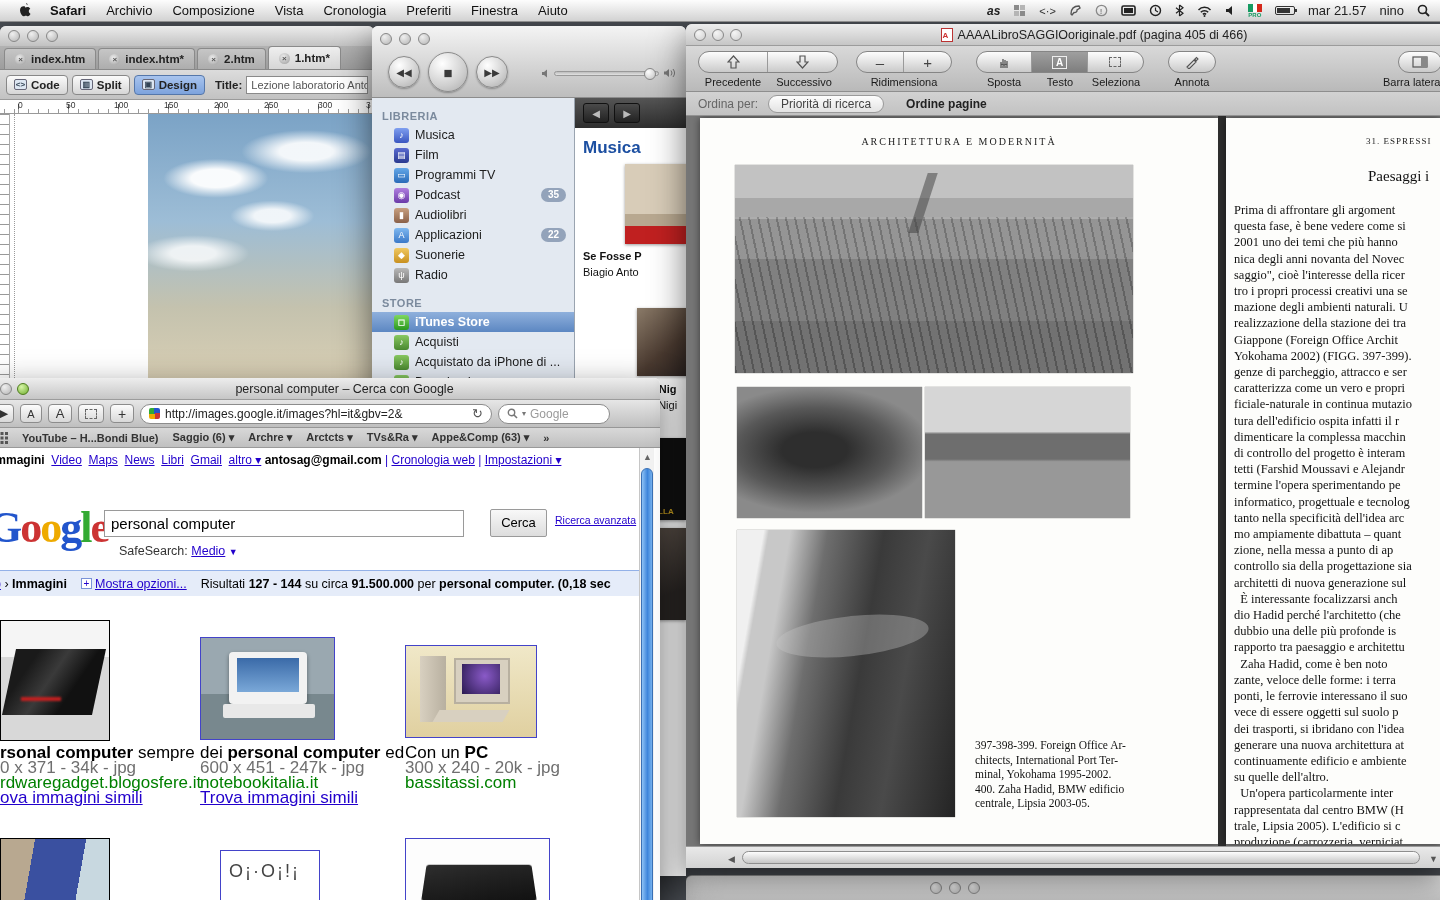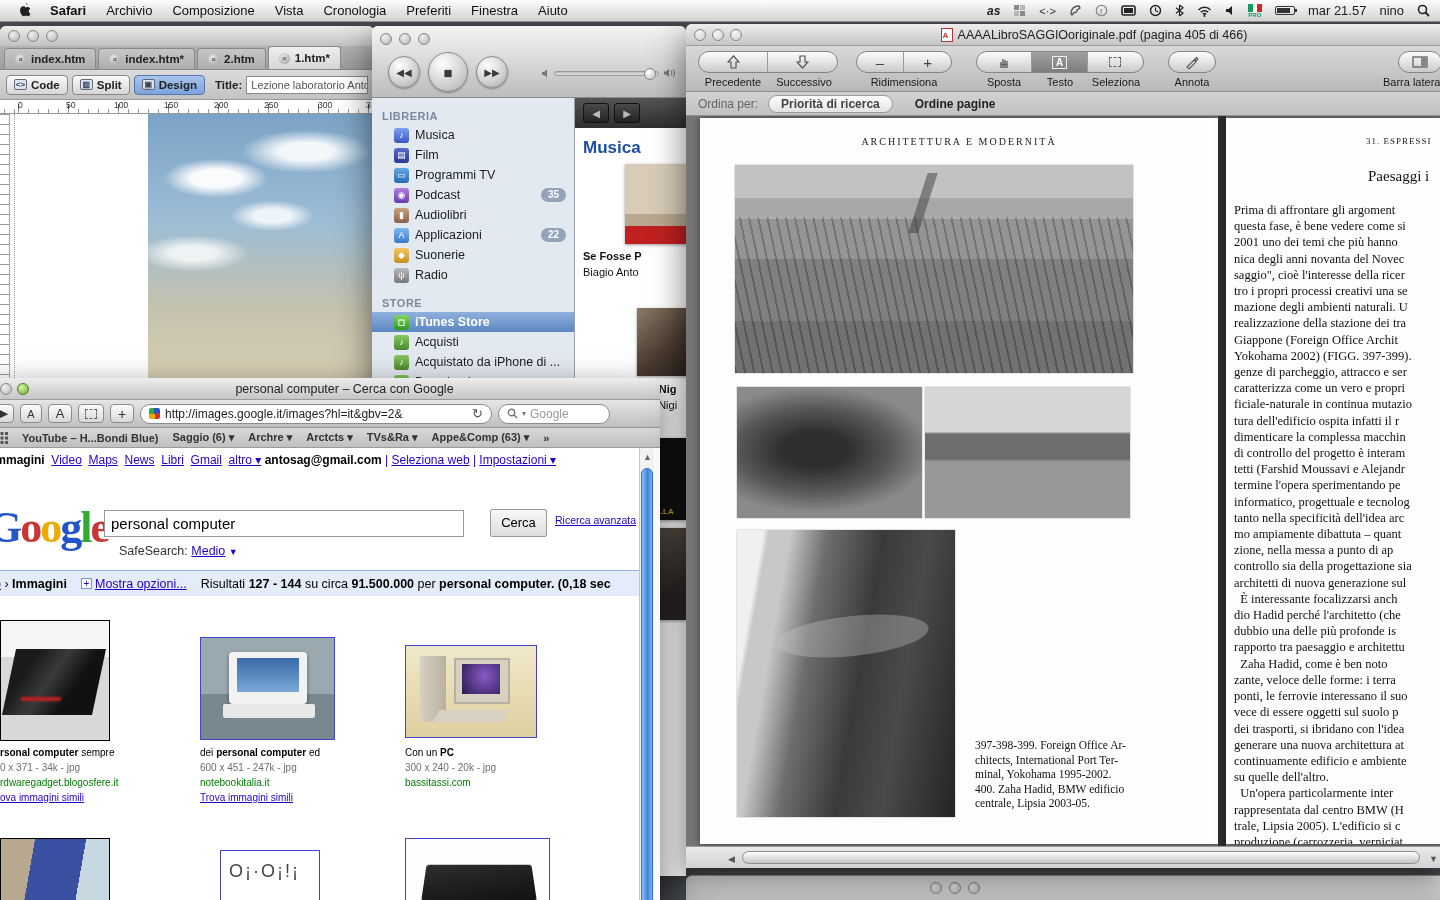--- a/index.html
+++ b/index.html
@@ -90,40 +90,40 @@
   .g-logo{position:absolute;left:2px;top:54px;font-family:"Liberation Serif",serif;font-weight:bold;font-size:44px;letter-spacing:-2px}
   .g-input{position:absolute;left:118px;top:62px;width:360px;height:27px;border:1px solid #9a9a9a;font-size:15px;padding:0 6px;font-family:"Liberation Sans",sans-serif;color:#000;background:#fff}
   .g-btn{position:absolute;left:504px;top:61px;height:28px;width:57px;font-size:13px;border:1px solid #9a9a9a;border-radius:2px;background:linear-gradient(#f8f8f8,#ddd);color:#000;text-align:center;line-height:26px}
   .g-adv{position:absolute;left:569px;top:66px;font-size:10.5px;color:#2200cc;text-decoration:underline}
   .g-safe{position:absolute;left:133px;top:96px;font-size:12.5px;color:#333}
   .g-safe a{color:#2200cc;text-decoration:underline}
   .g-bar{position:absolute;left:0;right:16px;top:122px;height:26px;background:#e5ecf9;border-top:1px solid #93b1e8;display:flex;align-items:center;font-size:12.5px;color:#000;padding-left:8px;white-space:nowrap;overflow:hidden}
   .g-bar a{color:#2200cc;text-decoration:underline}
   .plus{display:inline-block;width:11px;height:11px;border:1px solid #7a93d8;color:#2200cc;font-size:10px;line-height:9px;text-align:center;margin:0 3px 0 14px;background:#fff}
   .thumb{position:absolute;overflow:hidden}
-  .capt{position:absolute;font-size:10px;line-height:15px;color:#000;white-space:nowrap}
+  .capt{position:absolute;font-size:17px;line-height:15px;color:#000;white-space:nowrap}
   .capt .dim{color:#6f6f6f}
   .capt .site{color:#008000}
   .capt a{color:#2200cc;text-decoration:underline}
   .sf-scroll{position:absolute;top:70px;right:6px;bottom:0;width:15px;background:#f3f3f3;border-left:1px solid #c6c6c6}
   .sf-thumbv{position:absolute;left:1px;right:1px;top:20px;bottom:2px;border-radius:7px;background:linear-gradient(90deg,#8ec2f5,#3f86dc 55%,#77b3ef);border:1px solid #3a70b5}
   
   .pdfwin{left:686px;top:24px;width:760px;height:844px;background:#cfcfcf;z-index:30;border-radius:6px 0 0 0}
   .pdf-title{height:22px;border-radius:6px 0 0 0;background:linear-gradient(#ededed,#c6c6c6);display:flex;align-items:center;position:relative;border-bottom:1px solid #9c9c9c}
   .pdf-title .t{flex:1;text-align:center;font-size:12.5px;color:#222;display:flex;align-items:center;justify-content:center;gap:5px}
   .doc-ic{width:12px;height:14px;background:#fff;border:1px solid #b33;position:relative;display:inline-block}
   .doc-ic:before{content:"A";position:absolute;left:1px;top:2px;font-size:8px;color:#c33;font-weight:bold}
   .pdf-toolbar{height:46px;background:linear-gradient(#d9d9d9,#b9b9b9);border-bottom:1px solid #8e8e8e;position:relative}
   .seg{position:absolute;top:5px;height:22px;border:1px solid #858585;border-radius:12px;background:linear-gradient(#fdfdfd,#cacaca);display:flex;overflow:hidden}
   .seg>div{display:flex;align-items:center;justify-content:center;border-right:1px solid #9a9a9a;color:#444}
   .seg>div:last-child{border-right:none}
   .seg .on{background:linear-gradient(#9f9f9f,#7e7e7e);color:#fff}
   .tlabel{position:absolute;top:30px;font-size:11px;color:#1a1a1a;text-align:center}
   .pdf-sort{height:24px;background:linear-gradient(#d2d2d2,#c2c2c2);border-bottom:1px solid #929292;display:flex;align-items:center;gap:10px;padding-left:12px;font-size:12px}
-  .pill{background:linear-gradient(#fdfdfd,#e3e3e3);border:1px solid #9a9a9a;border-radius:9px;padding:1px 12px;font-weight:bold;color:#444}
+  .pill{background:linear-gradient(#fdfdfd,#e3e3e3);border:1px solid #9a9a9a;border-radius:9px;padding:1px 12px;font-weight:normal;color:#444}
   .pdf-content{position:absolute;left:0;right:0;top:92px;bottom:22px;background:#767676;overflow:hidden}
   .page{position:absolute;background:#fdfdfb;box-shadow:0 0 8px rgba(0,0,0,.5)}
   .serif{font-family:"Liberation Serif","DejaVu Serif",serif}
   .ph{position:absolute;box-shadow:0 0 1px rgba(0,0,0,.6)}
   .pdf-hscroll{position:absolute;left:0;right:0;bottom:0;height:22px;background:linear-gradient(#e9e9e9,#d2d2d2);border-top:1px solid #9a9a9a}
   .pdf-hthumb{position:absolute;left:56px;right:26px;top:4px;height:13px;border-radius:7px;background:linear-gradient(#fdfdfd,#c6c6c6);border:1px solid #8e8e8e}
   .arrowbtn{position:absolute;font-size:9px;color:#555}
 </style>
 </head>
 <body>
@@ -429,21 +429,21 @@
   <div class="sf-content">
     <div class="g-nav">
       <b>Immagini</b>&nbsp;
       <a>Video</a>&nbsp;
       <a>Maps</a>&nbsp;
       <a>News</a>&nbsp;
       <a>Libri</a>&nbsp;
       <a>Gmail</a>&nbsp;
       <a style="text-decoration:underline">altro ▾</a>
       <b>antosag@gmail.com</b> |
-      <a>Seleziona web</a> |
+      <a>Cronologia web</a> |
       <a>Impostazioni ▾</a>
     </div>
     <div class="g-logo"><span style="color:#2255cc">G</span><span style="color:#cc3333">o</span><span style="color:#eeaa00">o</span><span style="color:#2255cc">g</span><span style="color:#33aa33">l</span><span style="color:#cc3333">e</span></div>
     <input class="g-input" value="personal computer" style="">
     <span class="g-btn">Cerca</span>
     <a class="g-adv">Ricerca avanzata</a>
     <div class="g-safe">
       <span>SafeSearch:</span>
       <a>Medio</a>
       <span style="color:#2200cc;font-size:9px">▼</span>

